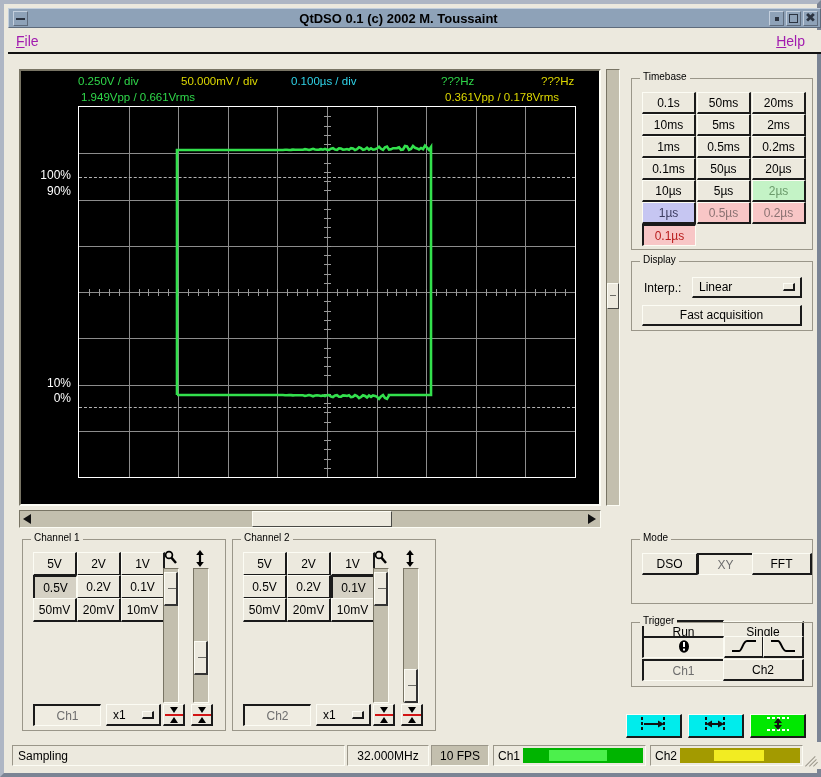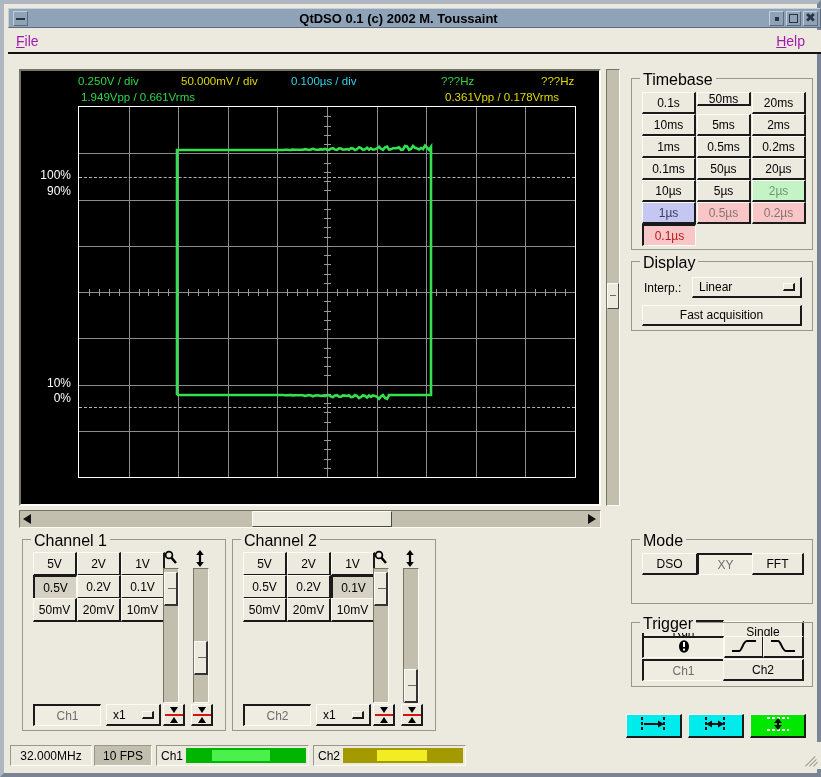--- a/index.html
+++ b/index.html
@@ -205,21 +205,21 @@
 
   
   .group {
     position: absolute;
     border: 1px solid #9a9689;
     box-sizing: border-box;
   }
   .group > .legend {
     position: absolute; top: -8px; left: 8px;
     background: #ece9de; padding: 0 3px;
-    font-size: 16px; color: #000;
+    font-size: 10px; color: #000;
   }
 
   
   .qbtn {
     position: absolute;
     background: #ece9de;
     border-top: 1px solid #fcfcf4;
     border-left: 1px solid #fcfcf4;
     border-bottom: 2px solid #1a1a1a;
     border-right: 2px solid #1a1a1a;
@@ -548,21 +548,21 @@
     <div class="thumb"></div>
     <div class="sb-arrow right">
         <span class="tri tri-r"></span>
       </div>
   </div>
 
   <div class="group" id="grp-timebase" style="left:627px; top:74px; width:182px; height:172px;">
     <span class="legend">Timebase</span>
     <div id="timebase-buttons">
         <div class="qbtn" style="left:10px; top:13px; width:54px; height:22px;">0.1s</div>
-        <div class="qbtn" style="left:65px; top:13px; width:54px; height:14px;">50ms</div>
+        <div class="qbtn" style="left:65px; top:13px; width:54px; height:22px;">50ms</div>
         <div class="qbtn" style="left:120px; top:13px; width:54px; height:22px;">20ms</div>
         <div class="qbtn" style="left:10px; top:35px; width:54px; height:22px;">10ms</div>
         <div class="qbtn" style="left:65px; top:35px; width:54px; height:22px;">5ms</div>
         <div class="qbtn" style="left:120px; top:35px; width:54px; height:22px;">2ms</div>
         <div class="qbtn" style="left:10px; top:57px; width:54px; height:22px;">1ms</div>
         <div class="qbtn" style="left:65px; top:57px; width:54px; height:22px;">0.5ms</div>
         <div class="qbtn" style="left:120px; top:57px; width:54px; height:22px;">0.2ms</div>
         <div class="qbtn" style="left:10px; top:79px; width:54px; height:22px;">0.1ms</div>
         <div class="qbtn" style="left:65px; top:79px; width:54px; height:22px;">50µs</div>
         <div class="qbtn" style="left:120px; top:79px; width:54px; height:22px;">20µs</div>
@@ -695,21 +695,21 @@
           <span class="redline"></span>
           <span class="arr-dn"></span>
       </span>
     </div>
   </div>
 
   <div class="group" id="grp-mode" style="left:627px; top:535px; width:182px; height:65px;">
     <span class="legend">Mode</span>
     <div class="qbtn" style="left:10px; top:13px; width:56px; height:22px;">DSO</div>
     <div class="qbtn sel-light" style="left:65px; top:13px; width:56px; height:22px;">XY</div>
-    <div class="qbtn" style="left:120px; top:13px; width:52px; height:22px;">FFT</div>
+    <div class="qbtn" style="left:120px; top:13px; width:60px; height:22px;">FFT</div>
     <div class="qbtn sel-light" style="left:10px; top:36px; width:82px; height:22px; color:#000;margin-top:44px;">Run</div>
     <div class="qbtn" style="left:91px; top:36px; width:81px; height:22px;margin-top:45px;">Single</div>
   </div>
 
   <div class="group" id="grp-trigger" style="left:627px; top:618px; width:182px; height:65px;">
     <span class="legend">Trigger</span>
     <div class="qbtn sel-light" style="left:10px; top:13px; width:82px; height:22px;">
       <span>
         <svg width="12" height="13" viewBox="0 0 12 13">
           <ellipse cx="6" cy="6.5" rx="5" ry="6.2" fill="#000"></ellipse>
@@ -759,20 +759,21 @@
             <path d="M4,3 L26,3" stroke="#fff" stroke-width="2" stroke-dasharray="3,2"></path>
             <path d="M4,15 L26,15" stroke="#fff" stroke-width="2" stroke-dasharray="3,2"></path>
             <path d="M15,4 L15,14" stroke="#111" stroke-width="2"></path>
             <polygon points="15,3 11,8 19,8" fill="#111"></polygon>
             <polygon points="15,15 11,10 19,10" fill="#111"></polygon>
           </svg></span>
       </div>
     </div>
 
   <div id="statusbar">
+    <div class="sb-cell" id="sb-status">Sampling</div>
     <div class="sb-cell" id="sb-freq">32.000MHz</div>
     <div class="sb-cell" id="sb-fps">10 FPS</div>
     <div class="sb-lvl">
       <span>Ch1</span>
       <span class="lvl-bar" id="ch1-bar" style="background: rgb(0, 180, 0);">
         <span class="lvl-inner" id="ch1-bar-inner" style="background: rgb(76, 240, 76); left: 22%; width: 48%;"></span>
       </span>
     </div>
     <div class="sb-lvl" style="margin-right:18px;">
       <span>Ch2</span>

